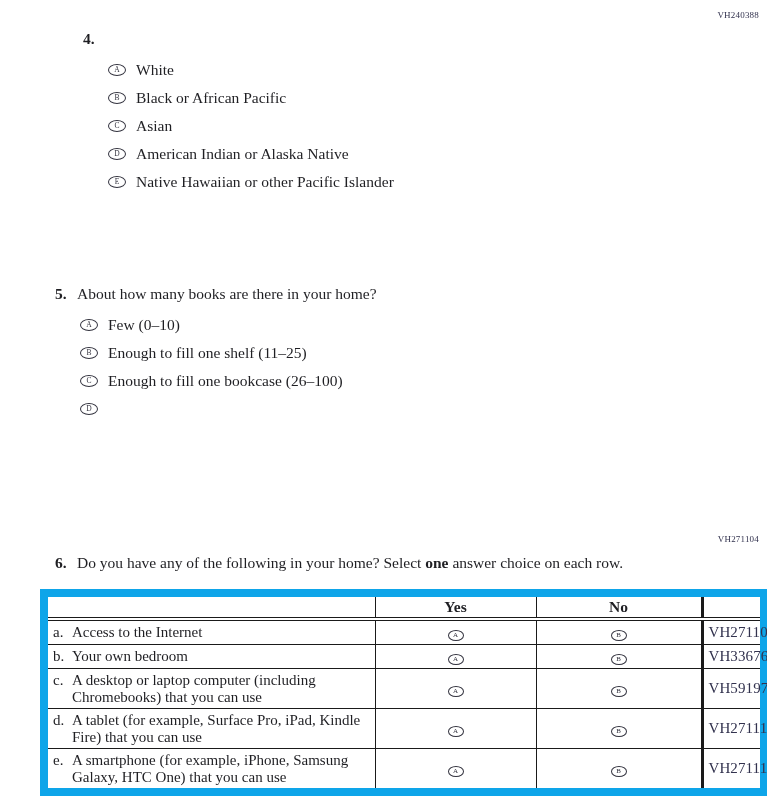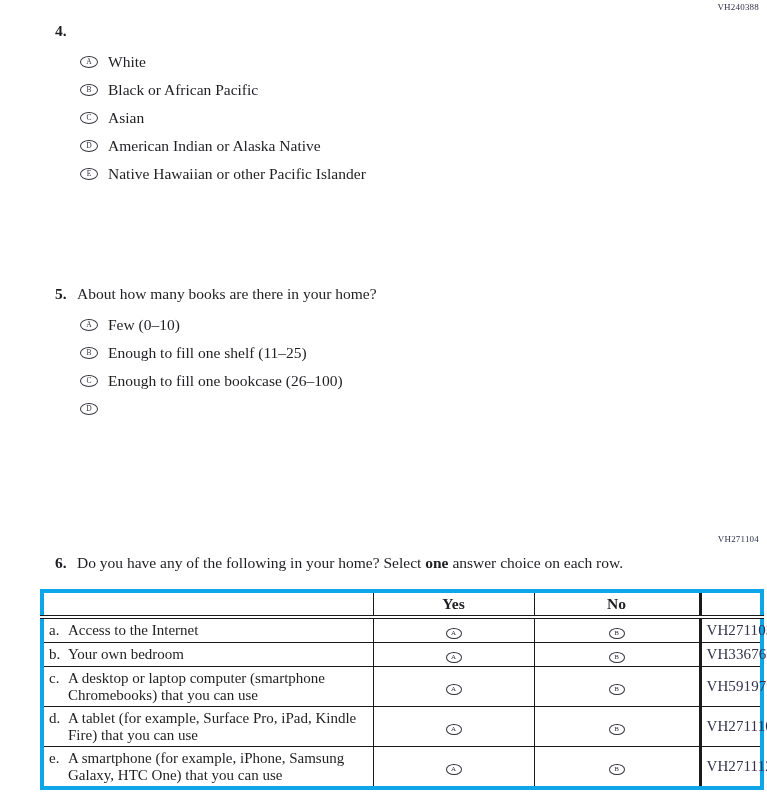--- a/index.html
+++ b/index.html
@@ -7,21 +7,21 @@
   .page {
     position: relative;
     width: 767px;
     height: 806px;
     background: #ffffff;
     font-family: "Liberation Serif", "DejaVu Serif", serif;
     color: #1f1f23;
     overflow: hidden;
   }
   .qblock { position: absolute; left: 0; right: 0; }
-  .qblock-4 { top: 2px; }
+  .qblock-4 { top: 10px; padding-left: 28px; }
   .qblock-5 { top: 275px; }
   .qblock-6 { top: 502px; margin-top: 32px; }
 
   .vh-code {
     text-align: right;
     padding-right: 8px;
     font-size: 9px;
     letter-spacing: 0.2px;
     color: #32324e;
   }
@@ -68,21 +68,21 @@
     width: 720px;
     table-layout: fixed;
   }
   table.q6-table col.c-label { width: 331px; }
   table.q6-table col.c-yes   { width: 161px; }
   table.q6-table col.c-no    { width: 166px; }
   table.q6-table col.c-code  { width: 62px; }
   table.q6-table, table.q6-table th, table.q6-table td {
     border: 1px solid #1a1a1a;
   }
-  table.q6-table { border: 4px solid #0ea5e9; }
+  table.q6-table { border: 8px solid #0ea5e9; }
   table.q6-table thead th {
     border-bottom: 4px double #1a1a1a;
     height: 26px;
     font-size: 15.5px;
     font-weight: bold;
     text-align: center;
     vertical-align: middle;
   }
   table.q6-table td {
     padding: 3px 5px;
@@ -205,21 +205,21 @@
               </span>
           </td>
           <td class="cell-bubble"><span class="bubble bubble-sm">A</span></td>
           <td class="cell-bubble"><span class="bubble bubble-sm">B</span></td>
           <td class="cell-code">VH336762</td>
         </tr>
         <tr>
           <td class="cell-label">
             <span class="row-label">
                 <span class="row-letter">c.</span>
-                <span>A desktop or laptop computer (smartphone Chromebooks) that you can use</span>
+                <span>A desktop or laptop computer (including Chromebooks) that you can use</span>
               </span>
           </td>
           <td class="cell-bubble"><span class="bubble bubble-sm">A</span></td>
           <td class="cell-bubble"><span class="bubble bubble-sm">B</span></td>
           <td class="cell-code">VH591976</td>
         </tr>
         <tr>
           <td class="cell-label">
             <span class="row-label">
                 <span class="row-letter">d.</span>

